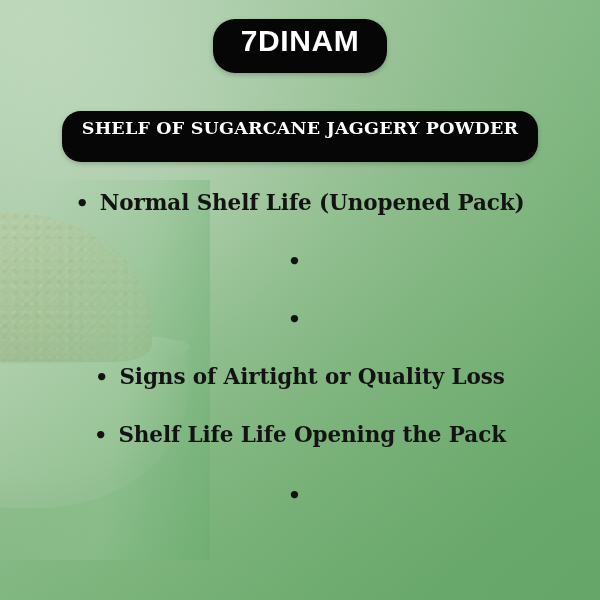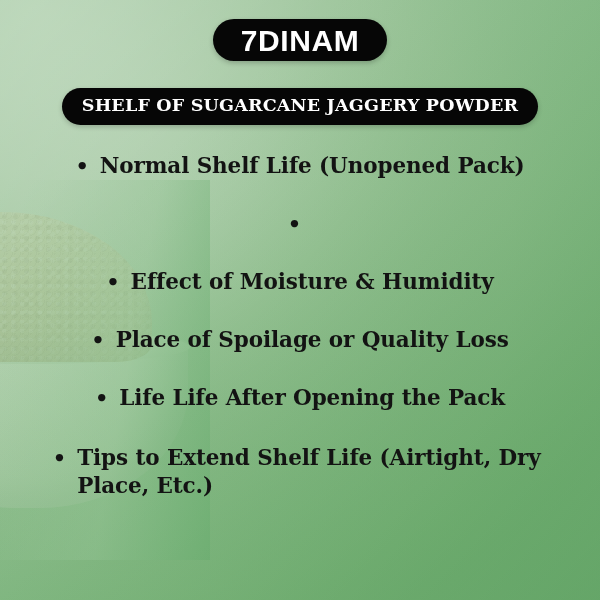--- a/index.html
+++ b/index.html
@@ -131,41 +131,41 @@
     z-index: 5;
     display: flex;
     flex-direction: column;
     align-items: center;
   }
 
   .logo-pill {
     margin-top: 19px;
     background: #060606;
     border-radius: 22px;
-    padding: 6px 28px 4px;
+    padding: 6px 28px 16px;
     display: inline-flex;
     align-items: flex-start;
     justify-content: center;
     box-shadow: 0 2px 5px rgba(0,0,0,0.22);
   }
   .logo-text {
     color: #ffffff;
     font-family: "Liberation Sans", "DejaVu Sans", sans-serif;
     font-weight: 700;
     font-size: 30px;
     letter-spacing: 0.6px;
     line-height: 1.08;
     white-space: nowrap;
   }
 
   .title-pill {
-    margin-top: 27px;
+    margin-top: 38px;
     background: #060606;
     border-radius: 19px;
-    padding: 8px 20px 9px;
+    padding: 8px 20px 23px;
     display: inline-flex;
     align-items: center;
     justify-content: center;
     box-shadow: 0 2px 5px rgba(0,0,0,0.20);
     max-width: 440px;
   }
   .title-text {
     color: #ffffff;
     font-family: "DejaVu Serif", "Liberation Serif", serif;
     font-weight: 700;
@@ -246,30 +246,28 @@
     <ul class="bullet-list">
       <li class="bullet-item">
         <span class="bullet-dot">•</span>
         <span class="bullet-label">Normal Shelf Life (Unopened Pack)</span>
       </li>
       <li class="bullet-item">
         <span class="bullet-dot">•</span>
       </li>
       <li class="bullet-item">
         <span class="bullet-dot">•</span>
-        <span class="bullet-label">Effect of Moisture &amp; Humidity</span>
-      </li>
-      <li class="bullet-item">
-        <span class="bullet-dot">•</span>
-        <span class="bullet-label">Place of Spoilage or Quality Loss</span>
-      </li>
-      <li class="bullet-item">
-        <span class="bullet-dot">•</span>
-        <span class="bullet-label">Life Life After Opening the Pack</span>
+      </li>
+      <li class="bullet-item">
+        <span class="bullet-dot">•</span>
+        <span class="bullet-label">Signs of Airtight or Quality Loss</span>
+      </li>
+      <li class="bullet-item">
+        <span class="bullet-dot">•</span>
+        <span class="bullet-label">Shelf Life Life Opening the Pack</span>
       </li>
       <li class="bullet-item wrap">
         <span class="bullet-dot">•</span>
-        <span class="bullet-label">Tips to Extend Shelf Life (Airtight, Dry Place, Etc.)</span>
       </li>
     </ul>
 
   </div>
 </div>
 
 </body></html>

